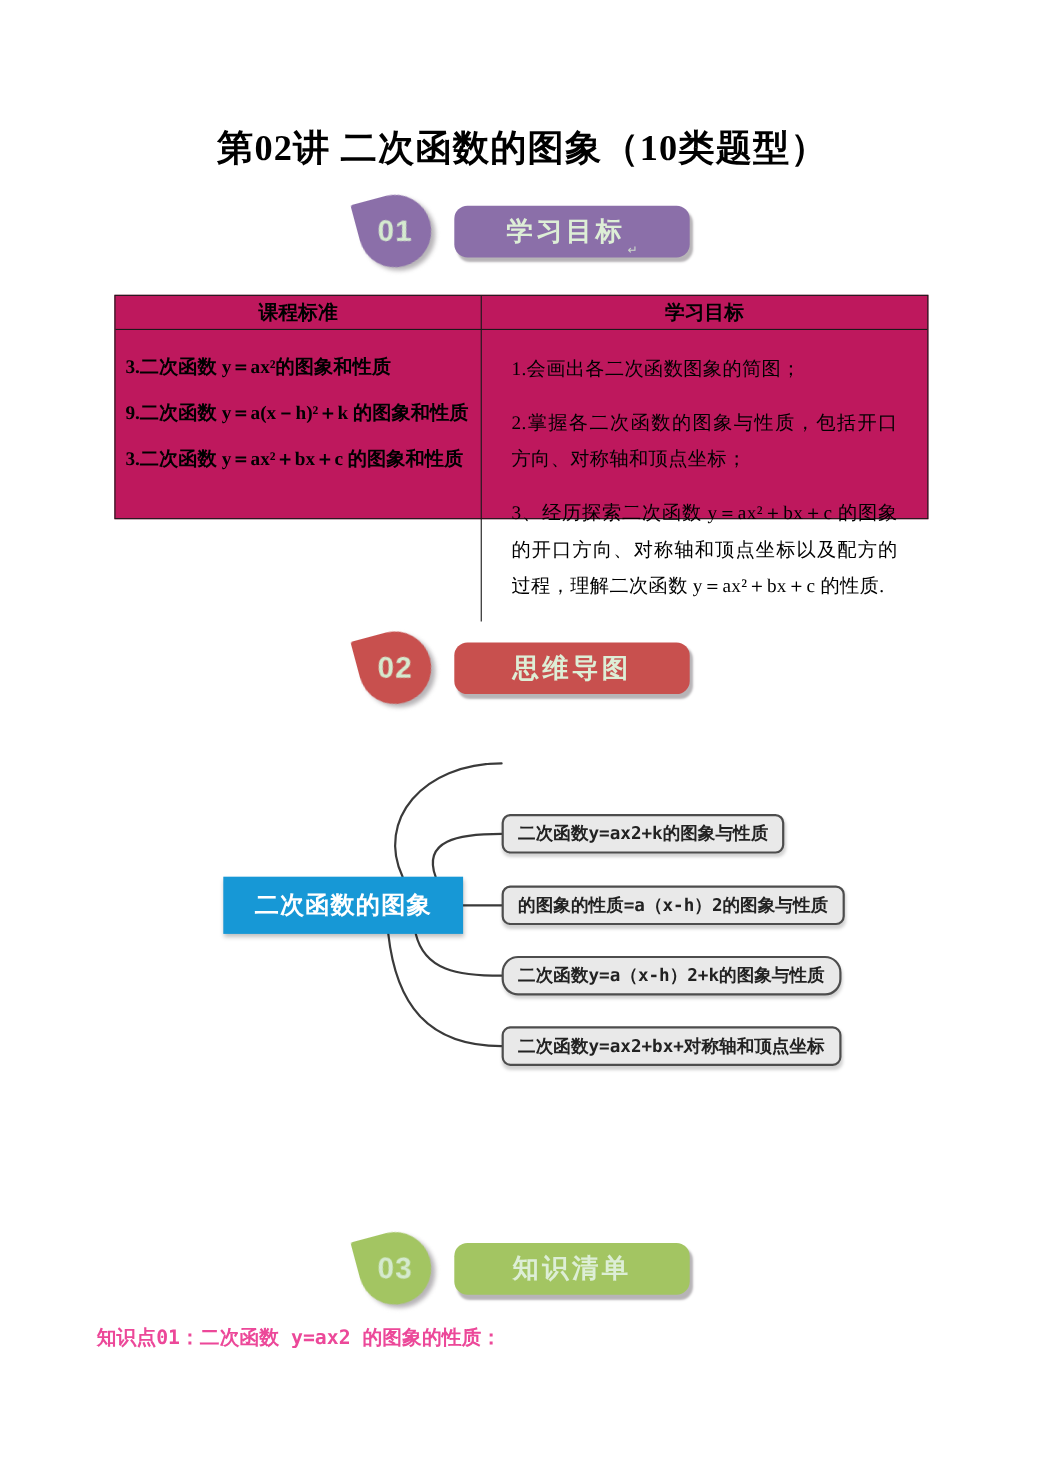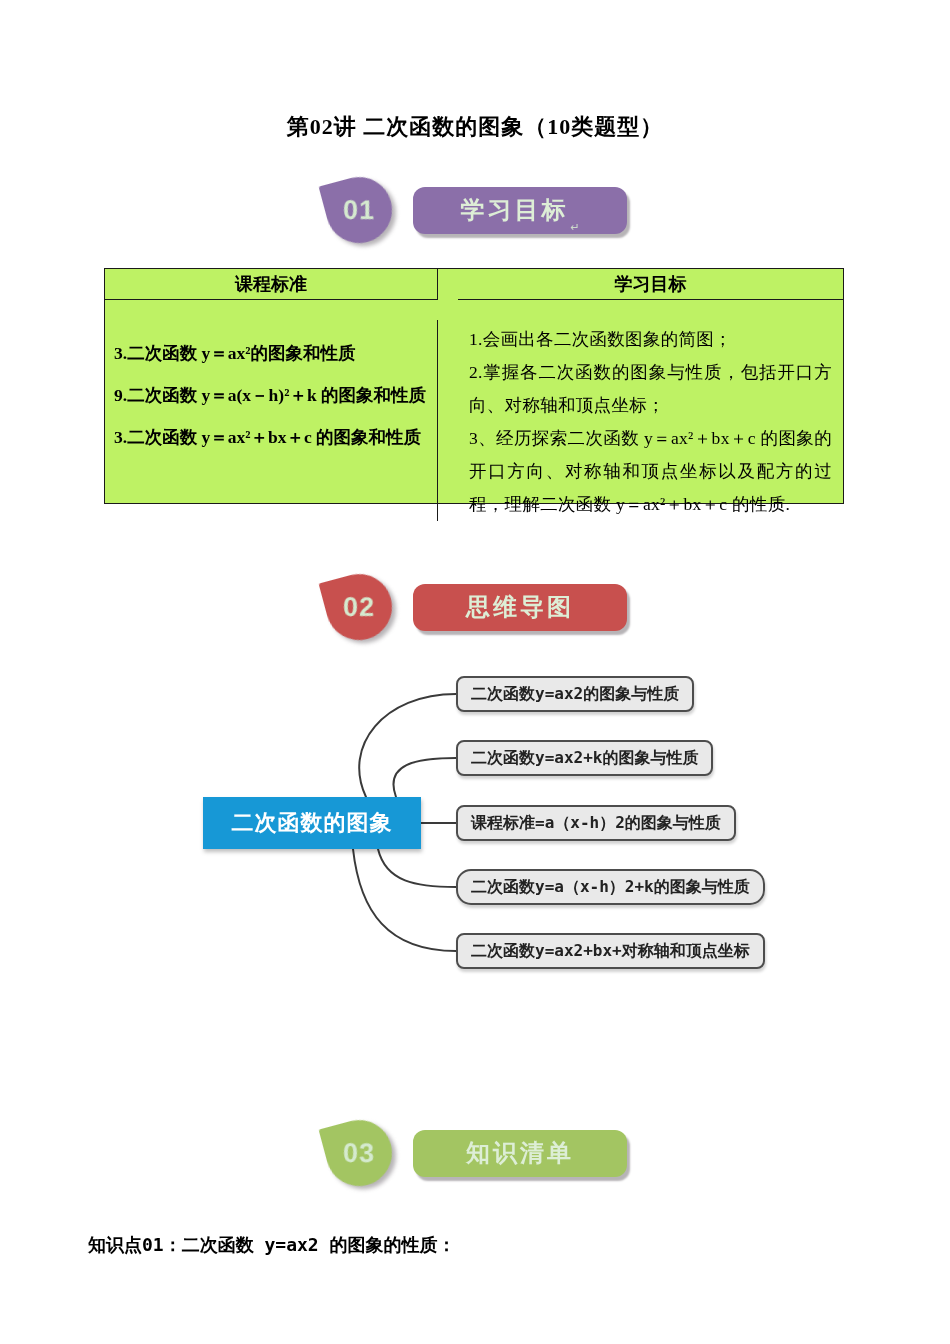--- a/index.html
+++ b/index.html
@@ -10,21 +10,21 @@
     background:#ffffff;
     overflow:hidden;
     font-family:"Liberation Serif","DejaVu Serif",serif;
   }
 
   
   .doc-title{
     position:absolute;top:112px;left:0;width:100%;
     text-align:center;
     font-family:"Liberation Serif","DejaVu Serif",serif;
-    font-weight:700;font-size:22px;color:#000;
+    font-weight:700;font-size:33px;color:#000;
     letter-spacing:1px;
   }
 
   
   .banner{
     position:absolute;left:326px;height:72px;
     display:flex;align-items:center;
   }
   .banner .drop{
     width:66px;height:66px;
@@ -56,45 +56,44 @@
     margin-left:2px;align-self:flex-end;
     font-family:"DejaVu Sans",sans-serif;
   }
   .banner-1 .drop,.banner-1 .pill{background:#8b6fa9;}
   .banner-2 .drop,.banner-2 .pill{background:#c8504e;}
   .banner-3 .drop,.banner-3 .pill{background:#a3c562;}
   .banner-1{top:174px;} .banner-2{top:571px;} .banner-3{top:1117px;}
 
   
   .gtable{
-    position:absolute;left:104px;top:268px;width:740px;height:236px;
+    position:absolute;left:104px;top:268px;width:740px;height:204px;
     border:1.5px solid #1a1a1a;
     display:grid;
     grid-template-columns:333px 1fr;
     grid-template-rows:31px 1fr;
     box-sizing:border-box;
-    background:#bef264;
-    gap:20px;
+    background:#be185d;
   }
   .gtable .cell{box-sizing:border-box;}
   .gtable .th{
     border-bottom:1.5px solid #1a1a1a;
     display:flex;align-items:center;justify-content:center;
     font-weight:700;font-size:18px;color:#000;
   }
   .gtable .col-left{border-right:1.5px solid #1a1a1a;}
   .body-left{padding:22px 8px 0 9px;}
   .body-left p{
     margin:0 0 20px 0;line-height:22px;
     font-weight:700;font-size:17.5px;color:#000;
     white-space:nowrap;
   }
   .body-right{padding:3px 11px 0 11px;}
   .body-right p{
-    margin:0;line-height:33px;
+    margin:16px;line-height:33px;
     font-size:17.5px;color:#000;
     text-align:justify;letter-spacing:0.3px;
   }
 
   
   .mindmap{position:absolute;left:180px;top:660px;width:600px;height:330px;}
   .mindmap svg{position:absolute;left:0;top:0;}
   .mm-center{
     position:absolute;left:23px;top:137px;width:218px;height:52px;
     background:#1798d6;border-radius:0;
@@ -114,21 +113,21 @@
     font-weight:700;font-size:16px;color:#222222;
     white-space:nowrap;
   }
   .mm-b1{top:16px;} .mm-b2{top:80px;} .mm-b3{top:145px;}
   .mm-b4{top:209px;border-radius:15px;} .mm-b5{top:273px;}
 
   
   .kp-line{
     position:absolute;left:88px;top:1204px;
     font-family:"DejaVu Sans Mono","Liberation Mono",sans-serif;
-    font-weight:700;font-size:18px;color:#000000;margin-top:29px;
+    font-weight:700;font-size:18px;color:#ec4899;
   }
 </style>
 </head>
 <body>
 
 <div class="page">
 
   <div class="doc-title">第02讲 二次函数的图象（10类题型）</div>
 
   <div class="banner banner-1">
@@ -173,23 +172,22 @@
     <svg width="600" height="330" viewBox="0 0 600 330">
       <g fill="none" stroke="#3a3a3a" stroke-width="2" stroke-linecap="round">
         <path d="M 186 137 C 162 86, 204 34, 276 34"></path>
         <path d="M 216 137 C 204 104, 236 98, 276 98"></path>
         <path d="M 241 163 L 276 163"></path>
         <path d="M 198 189 C 206 222, 236 227, 276 227"></path>
         <path d="M 173 189 C 180 252, 208 291, 276 291"></path>
       </g>
     </svg>
     <div class="mm-center">二次函数的图象</div>
-    <div class="mm-branch mm-b1">二次函数y=ax2的图象与性质</div>
     <div class="mm-branch mm-b2">二次函数y=ax2+k的图象与性质</div>
-    <div class="mm-branch mm-b3">课程标准=a（x-h）2的图象与性质</div>
+    <div class="mm-branch mm-b3">的图象的性质=a（x-h）2的图象与性质</div>
     <div class="mm-branch mm-b4">二次函数y=a（x-h）2+k的图象与性质</div>
     <div class="mm-branch mm-b5">二次函数y=ax2+bx+对称轴和顶点坐标</div>
   </div>
 
   <div class="banner banner-3">
     <div class="drop">
       <span class="num">03</span>
     </div>
     <div class="pill">
       <span class="pill-label">知识清单</span>

